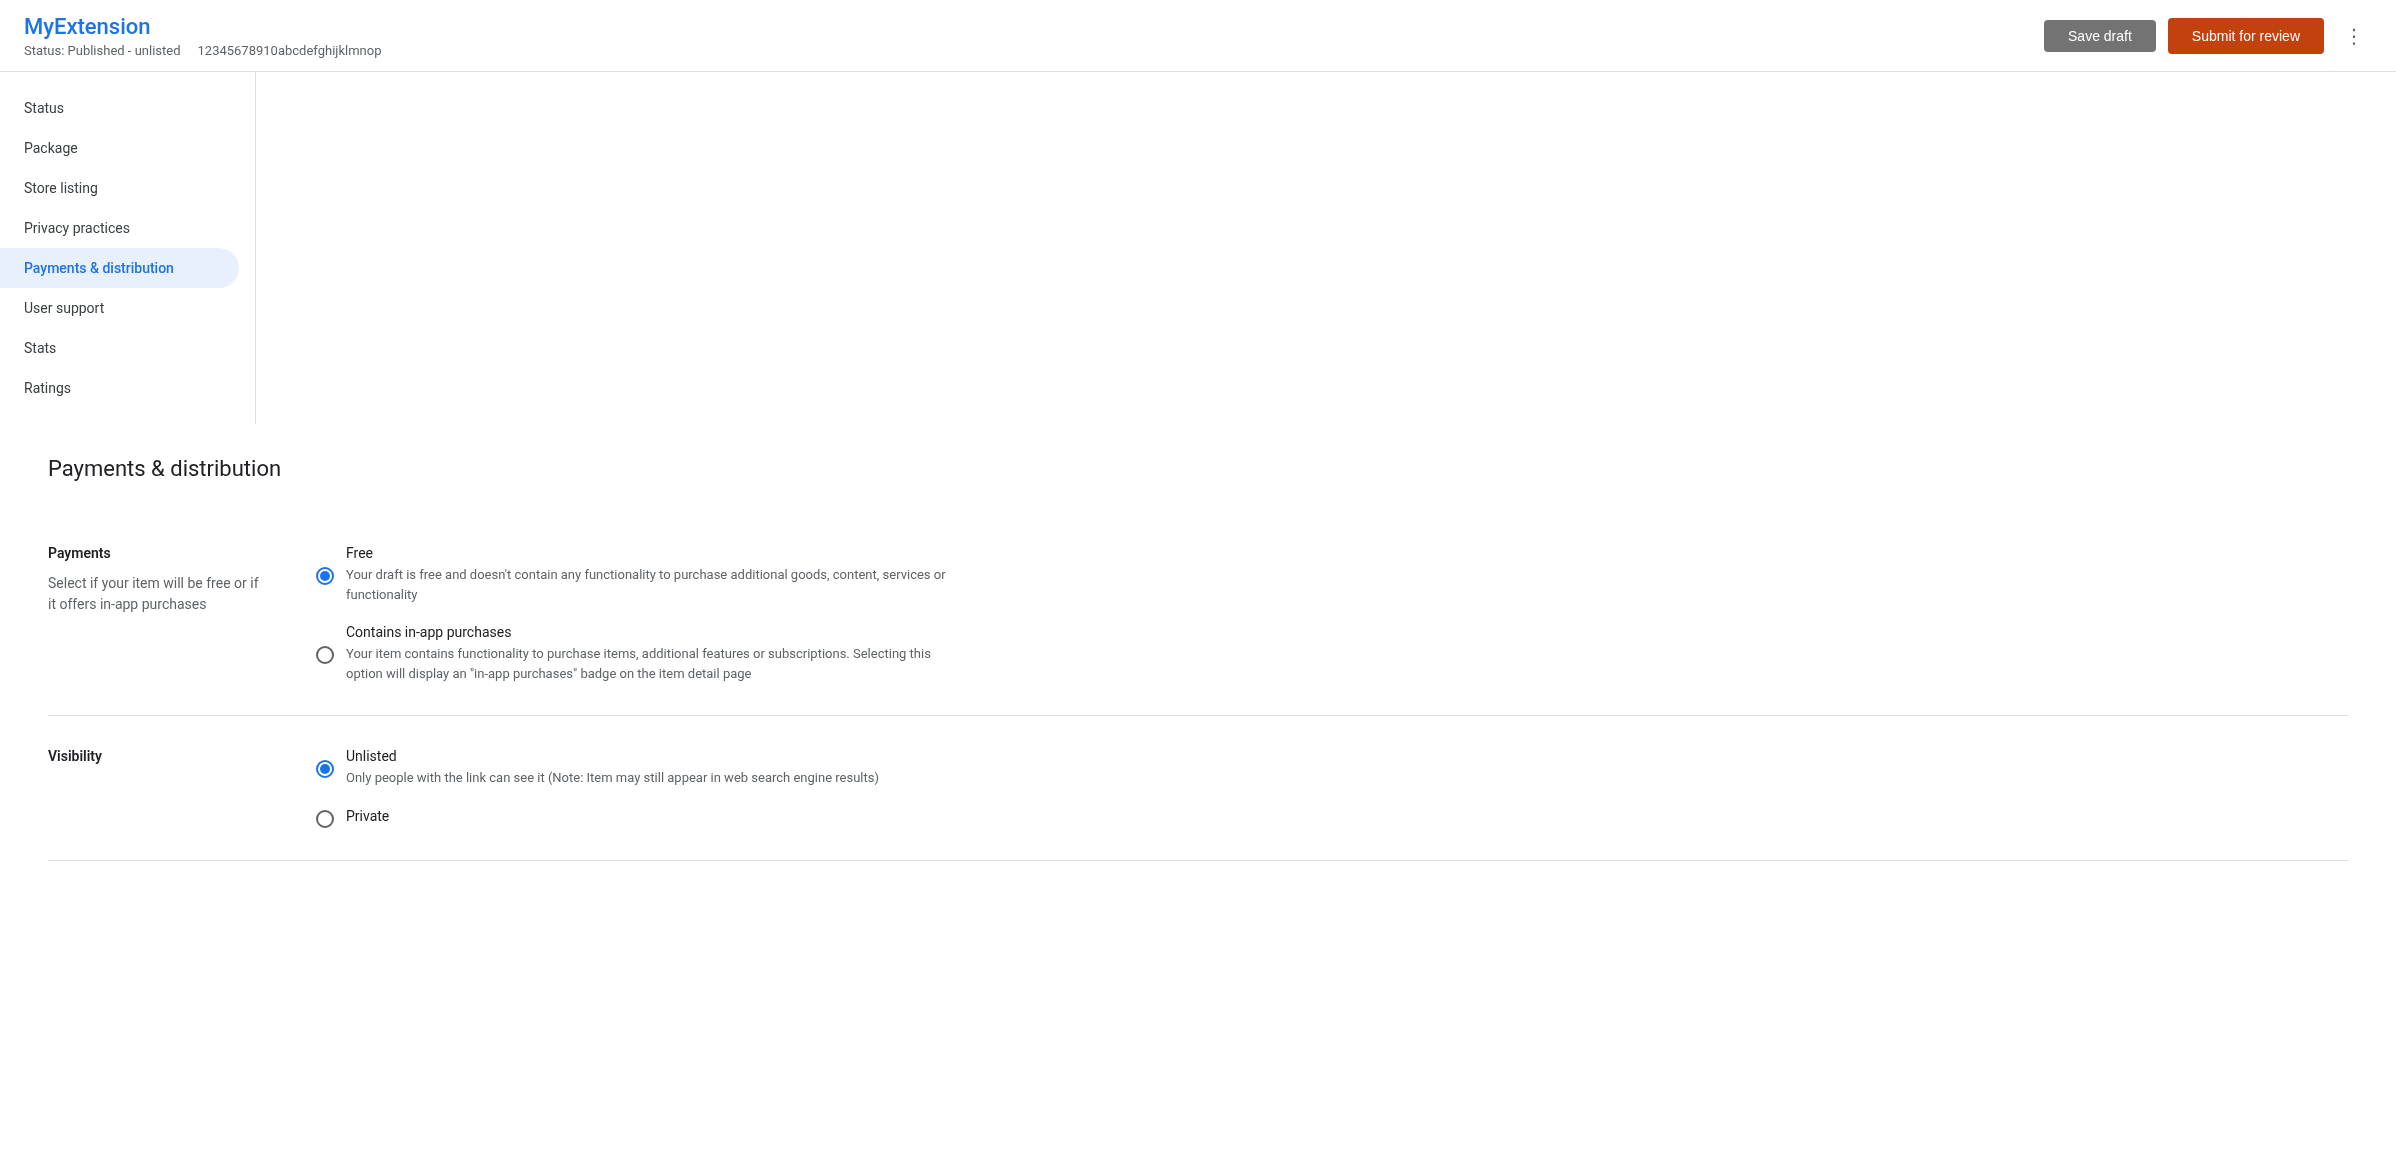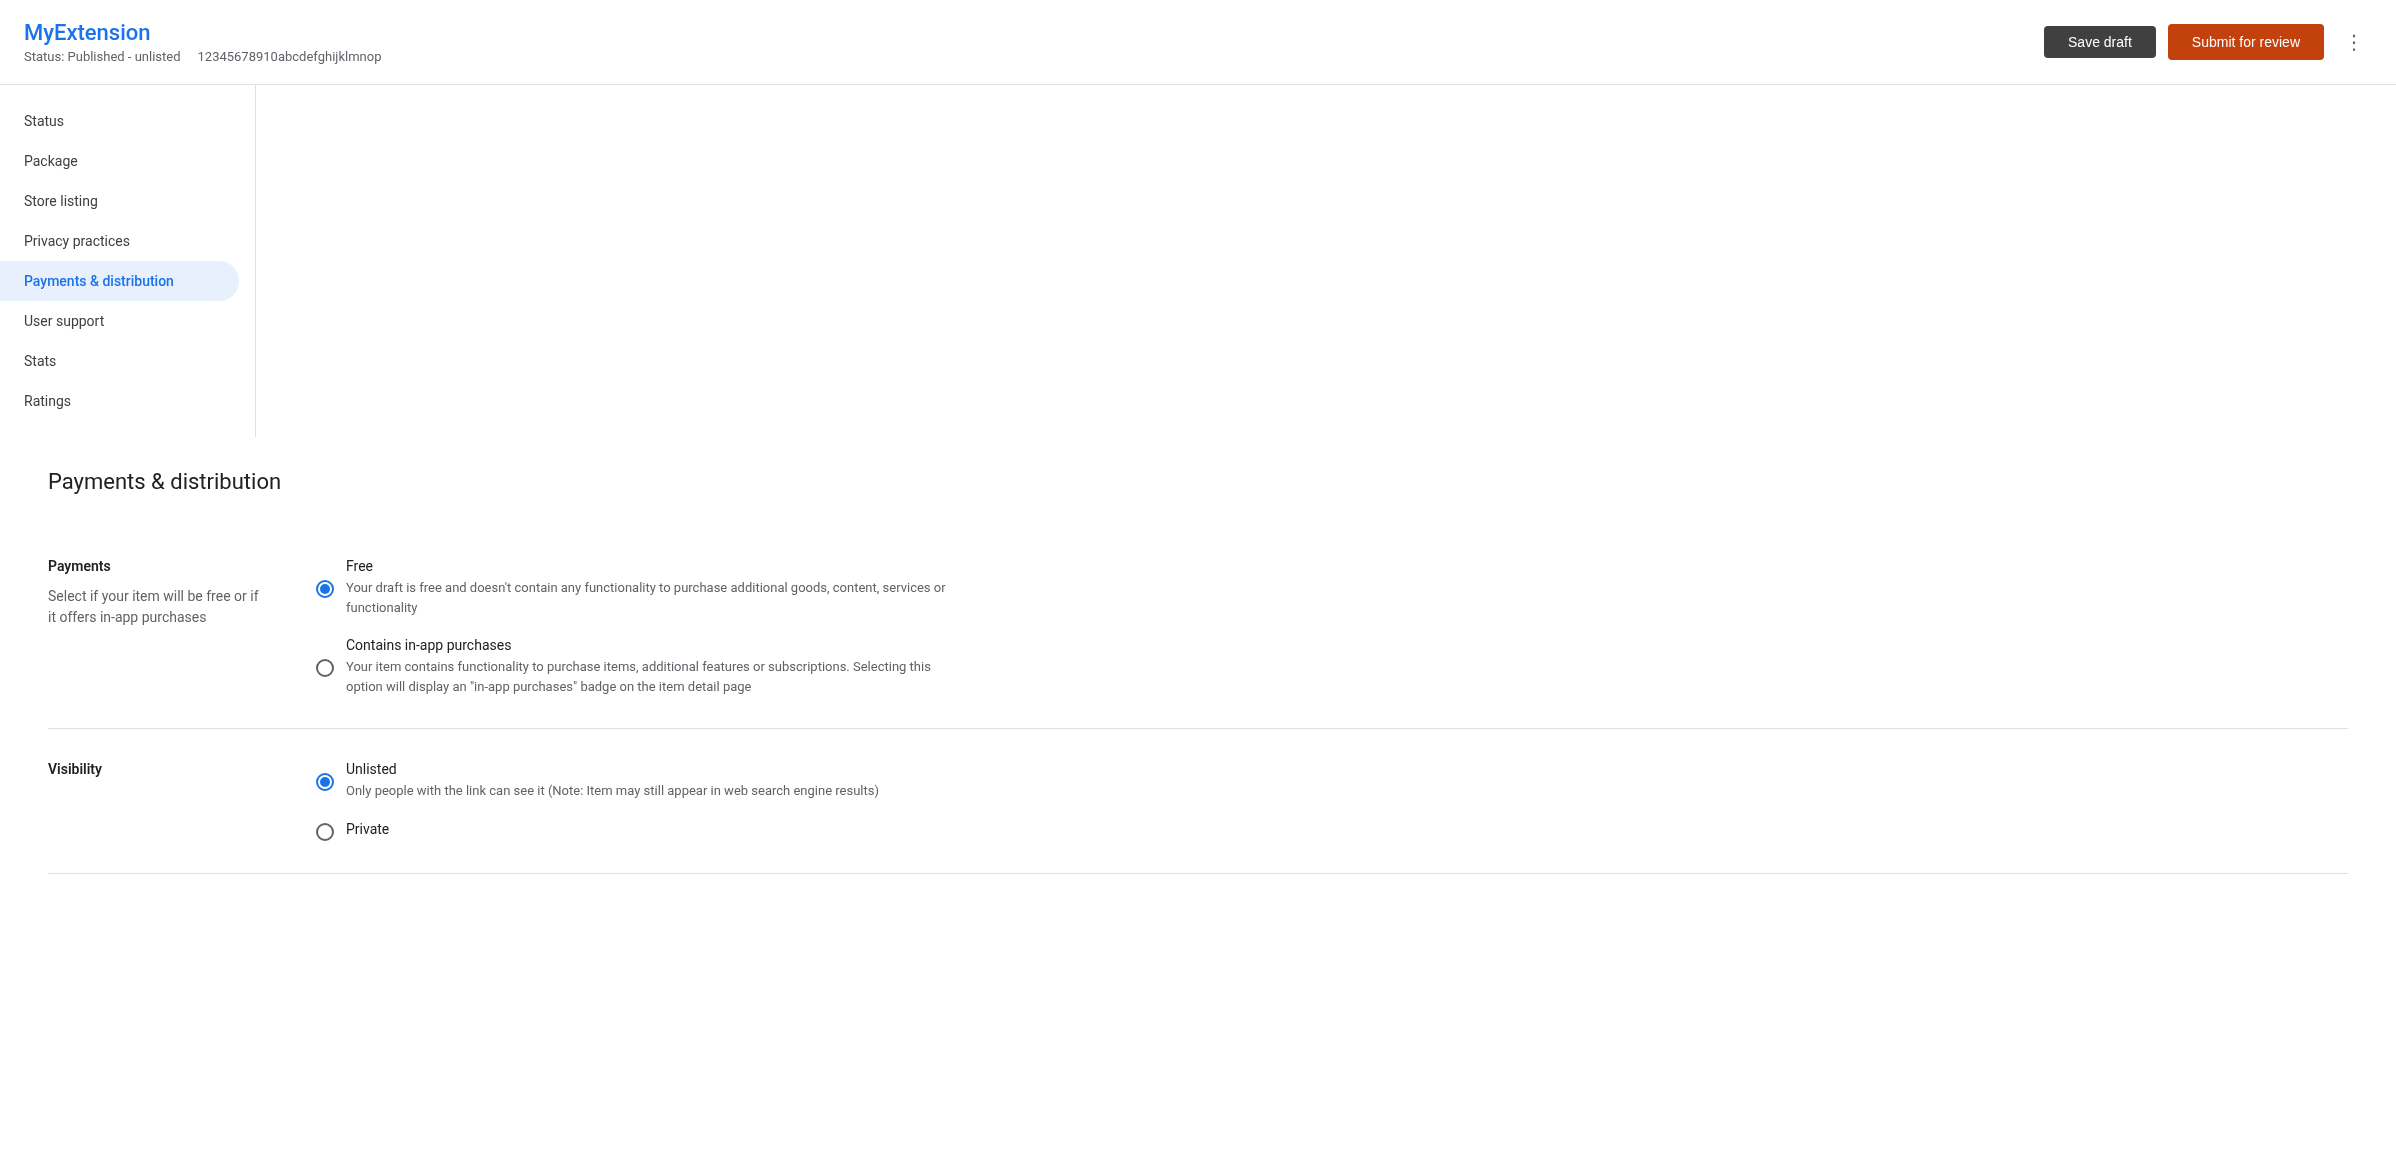--- a/index.html
+++ b/index.html
@@ -4,42 +4,42 @@
   <style>
     * { box-sizing: border-box; margin: 0; padding: 0; }
     body { font-family: 'Roboto', Arial, sans-serif; background: #fff; color: #202124; font-size: 14px; }
 
     
     .header {
       display: flex;
       align-items: center;
       padding: 12px 24px;
       border-bottom: 1px solid #e0e0e0;
-      height: 85px;
+      height: 72px;
     }
     .header-left { flex: 1; }
     .app-title {
       font-size: 22px;
       font-weight: 500;
       color: #1a73e8;
     }
     .app-meta {
       font-size: 13px;
       color: #5f6368;
       margin-top: 4px;
       display: flex;
       gap: 17px;
     }
     .header-right {
       display: flex;
       align-items: center;
       gap: 12px;
     }
     .btn-save-draft {
-      background: #404040;
+      background: #737373;
       color: #fff;
       border: none;
       border-radius: 4px;
       padding: 8px 24px;
       font-size: 14px;
       font-weight: 500;
       cursor: pointer;
       margin-left: 44px;
     }
     .btn-submit {

